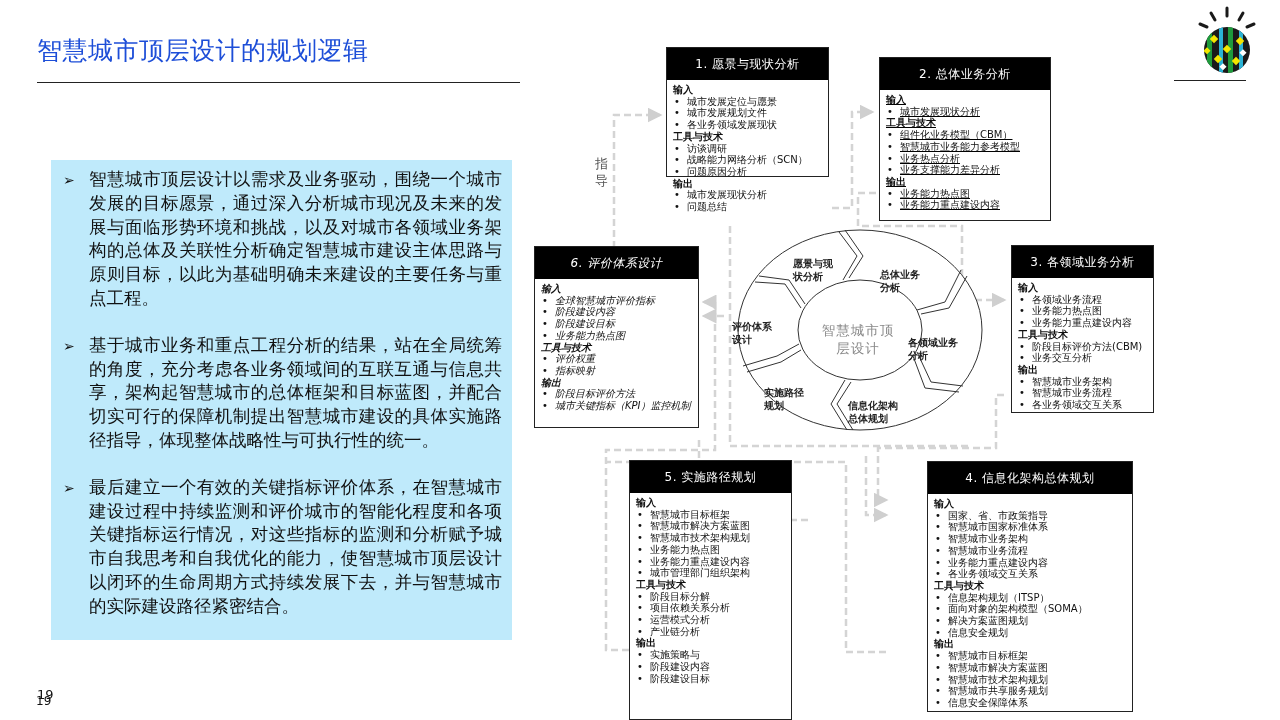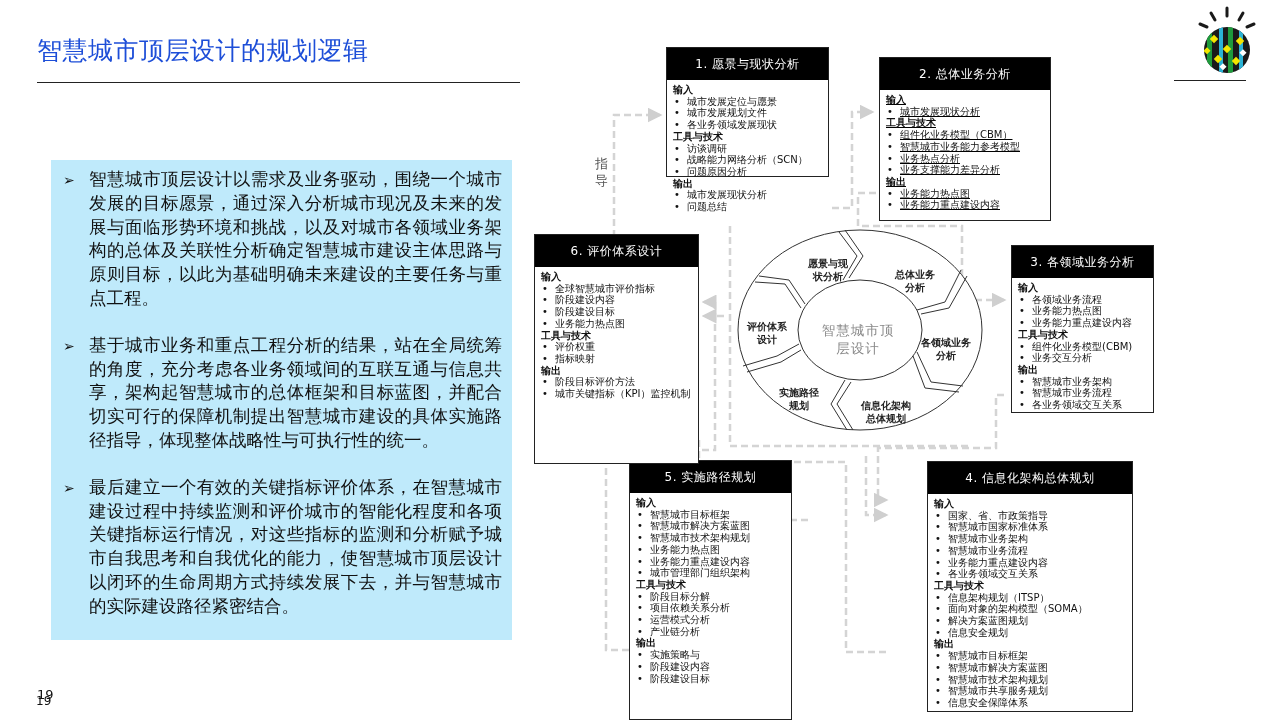--- a/index.html
+++ b/index.html
@@ -24,21 +24,21 @@
   .box .hdr { background: #000; color: #fff; font-size: 12px; text-align: center; height: 32px; line-height: 32px; letter-spacing: 0.5px; }
   .box .body { padding: 4px 6px 3px 6px; font-size: 10px; line-height: 11.7px; color: #111; }
   .box .sec { font-weight: bold; }
   .box .item { padding-left: 14px; position: relative; }
   .box .item::before { content: "•"; position: absolute; left: 1px; top: 0; }
 
   .conn { position: absolute; pointer-events: none; }
   .guide-label { position: absolute; left: 595px; top: 155px; font-size: 13px; color: #555; line-height: 17px; width: 14px; }
 
   .cycle { position: absolute; left: 735px; top: 228px; width: 250px; height: 205px; }
-  .cycle-label { position: absolute; font-size: 10px; font-weight: bold; text-align: center; line-height: 13px; color: #222; }
+  .cycle-label { position: absolute; font-size: 10px; font-weight: bold; text-align: left; line-height: 13px; color: #222; }
   .cycle-center { position: absolute; left: 818px; top: 321px; width: 80px; text-align: center; font-size: 13.5px; color: #888; line-height: 18px; letter-spacing: 1px; }
 </style>
 </head>
 <body>
 
 <div class="title">智慧城市顶层设计的规划逻辑</div>
 <div class="title-rule"></div>
 
 <svg class="logo" viewBox="0 0 60 70">
   <g stroke="#1a1a1a" stroke-width="3" stroke-linecap="round">
@@ -209,21 +209,21 @@
 </div>
 
 <div class="box" style="left:1011px;top:245px;width:143px;height:168px;">
   <div class="hdr">3.  各领域业务分析</div>
   <div class="body">
     <div class="sec">输入</div>
     <div class="item">各领域业务流程</div>
     <div class="item">业务能力热点图</div>
     <div class="item">业务能力重点建设内容</div>
     <div class="sec">工具与技术</div>
-    <div class="item">组件化业务模型(CBM)</div>
+    <div class="item">阶段目标评价方法(CBM)</div>
     <div class="item">业务交互分析</div>
     <div class="sec">输出</div>
     <div class="item">智慧城市业务架构</div>
     <div class="item">智慧城市业务流程</div>
     <div class="item">各业务领域交互关系</div>
   </div>
 </div>
 
 <div class="box" style="left:887px;top:461px;width:206px;height:251px;margin-left:40px;">
   <div class="hdr">4.  信息化架构总体规划</div>
@@ -264,21 +264,21 @@
     <div class="item">项目依赖关系分析</div>
     <div class="item">运营模式分析</div>
     <div class="item">产业链分析</div>
     <div class="sec">输出</div>
     <div class="item">实施策略与</div>
     <div class="item">阶段建设内容</div>
     <div class="item">阶段建设目标</div>
   </div>
 </div>
 
-<div class="box" style="left:534px;top:234px;width:165px;height:230px;">
+<div class="box" style="left:534px;top:246px;width:165px;height:182px;font-style:italic;">
   <div class="hdr">6.  评价体系设计</div>
   <div class="body">
     <div class="sec">输入</div>
     <div class="item">全球智慧城市评价指标</div>
     <div class="item">阶段建设内容</div>
     <div class="item">阶段建设目标</div>
     <div class="item">业务能力热点图</div>
     <div class="sec">工具与技术</div>
     <div class="item">评价权重</div>
     <div class="item">指标映射</div>

